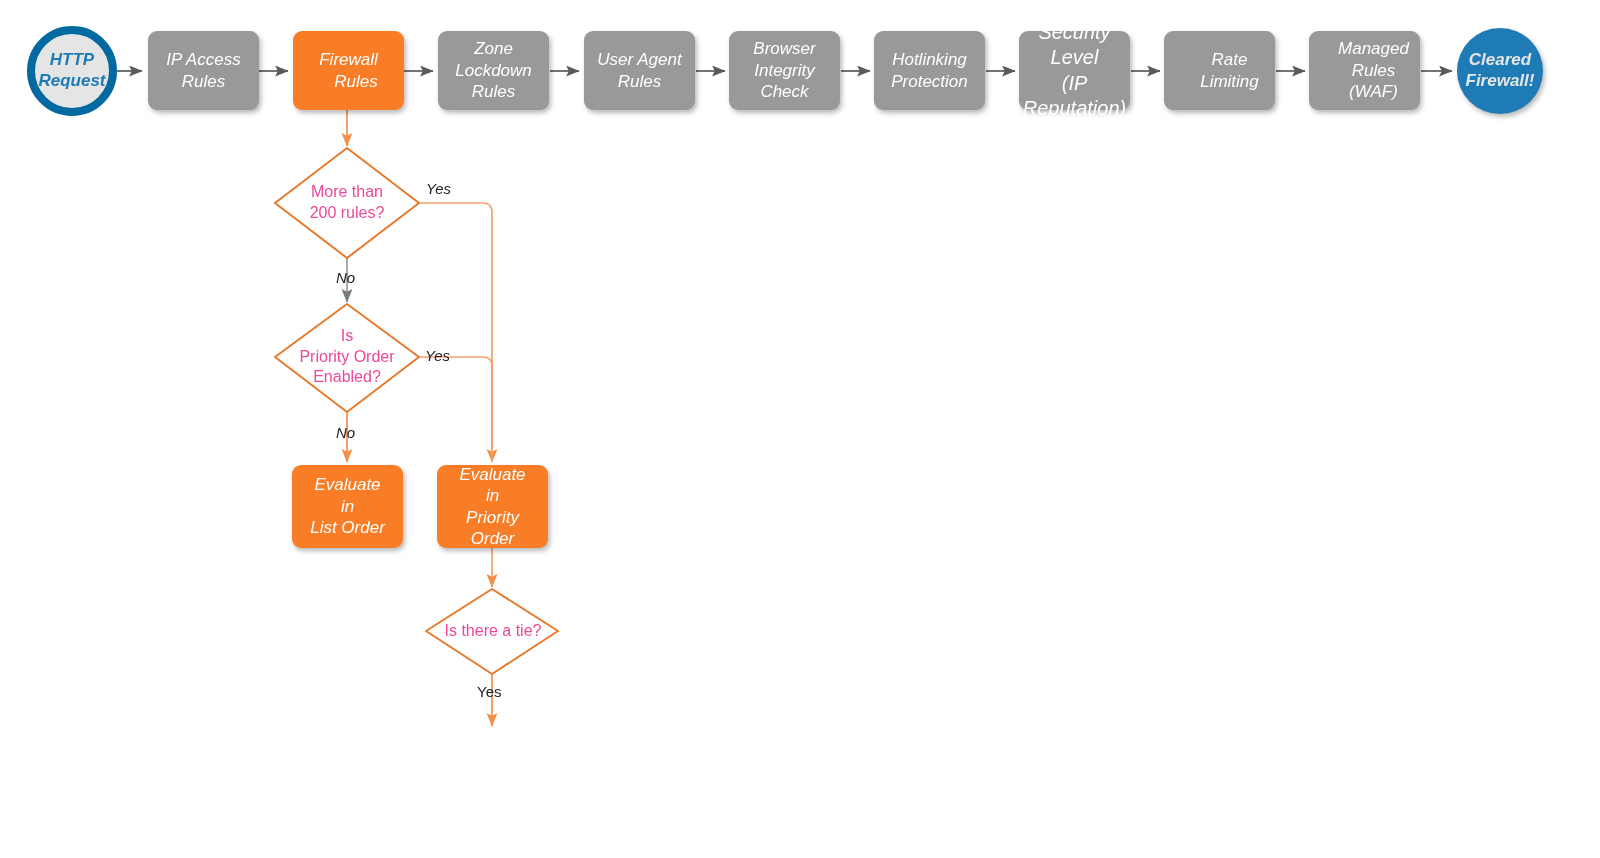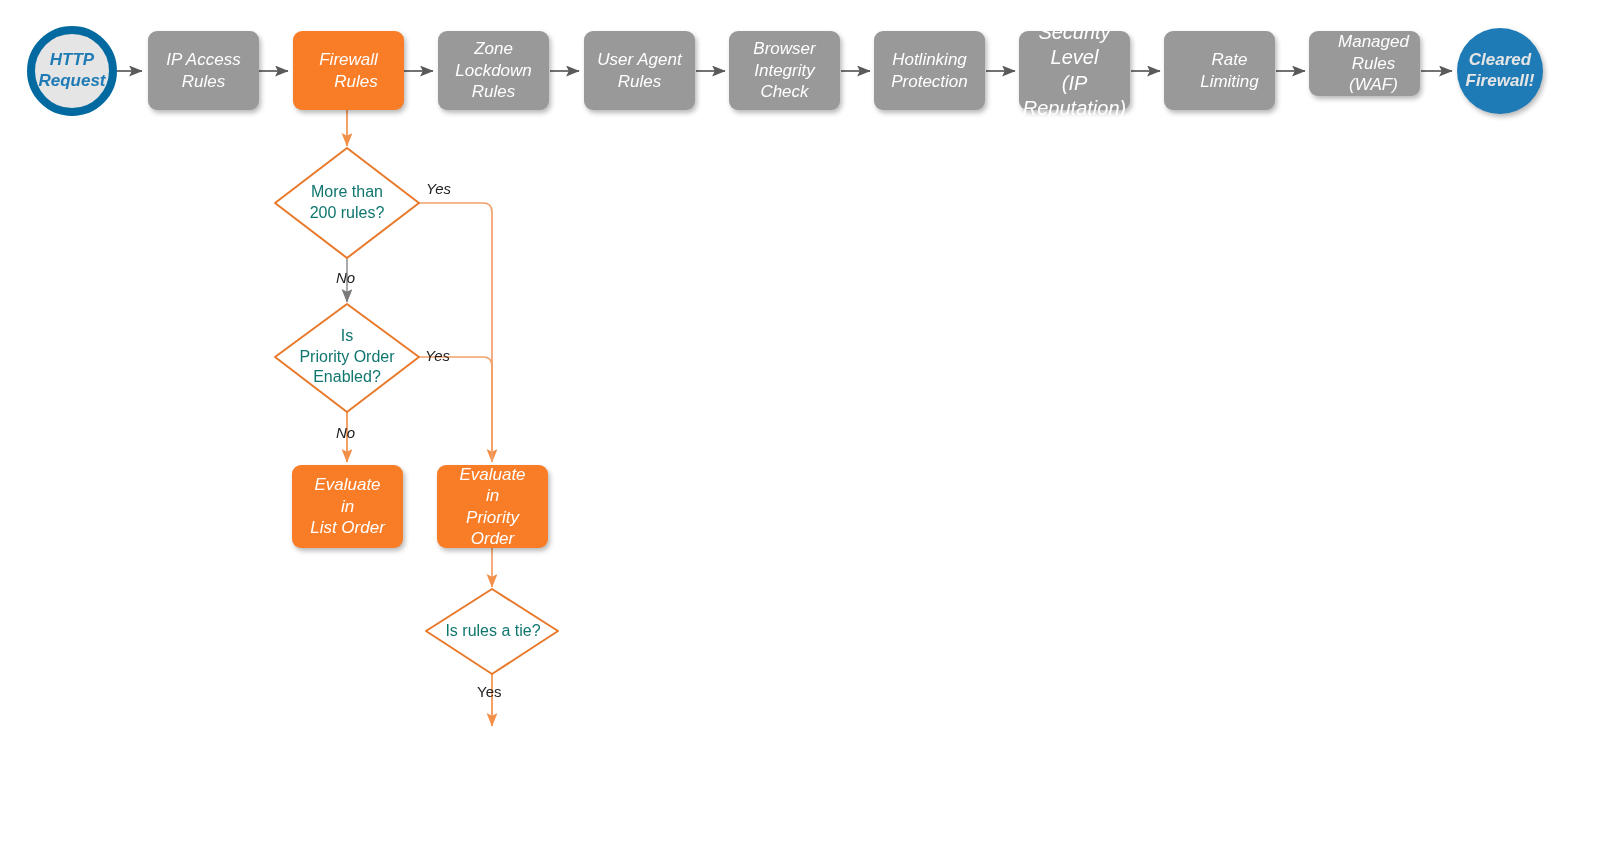--- a/index.html
+++ b/index.html
@@ -63,21 +63,21 @@
     color: #e5e5e5;
     box-shadow: 2px 3px 5px rgba(0,0,0,0.28);
   }
   
   .diamond-label {
     position: absolute;
     display: flex;
     align-items: center;
     justify-content: center;
     text-align: center;
-    color: #0f766e;
+    color: #ec4899;
     font-size: 16px;
     line-height: 1.3;
     box-sizing: border-box;
   }
   
   .edge-label {
     position: absolute;
     color: #222222;
     font-size: 15px;
     white-space: nowrap;
@@ -177,21 +177,21 @@
     <span style="white-space:pre-line;">Security
 Level
 (IP Reputation)</span>
   </div>
 
   <div class="node box gray" style="left:1164px; top:31px; width:111px; height:79px;">
     <span style="white-space:pre-line;margin-left:20px;">Rate
 Limiting</span>
   </div>
 
-  <div class="node box gray" style="left:1309px; top:31px; width:111px; height:65px;padding-left:24px;">
+  <div class="node box gray" style="left:1309px; top:31px; width:111px; height:79px;padding-left:24px;">
     <span style="white-space:pre-line;">Managed
 Rules
 (WAF)</span>
   </div>
 
   <div class="node circle filled" style="left:1457px; top:28px; width:86px; height:86px;">
     <span style="white-space:pre-line;">Cleared
 Firewall!</span>
   </div>
 
@@ -200,21 +200,21 @@
 200 rules?</span>
   </div>
 
   <div class="diamond-label" style="left:283px; top:320px; width:128px; height:74px;">
     <span style="white-space:pre-line;">Is
 Priority Order
 Enabled?</span>
   </div>
 
   <div class="diamond-label" style="left:428px; top:612px; width:130px; height:38px;">
-    <span style="white-space:pre-line;">Is rules a tie?</span>
+    <span style="white-space:pre-line;">Is there a tie?</span>
   </div>
 
   <div class="node box orange" style="left:292px; top:465px; width:111px; height:83px;">
     <span style="white-space:pre-line;">Evaluate
 in
 List Order</span>
   </div>
 
   <div class="node box orange" style="left:437px; top:465px; width:111px; height:83px;">
     <span style="white-space:pre-line;">Evaluate

